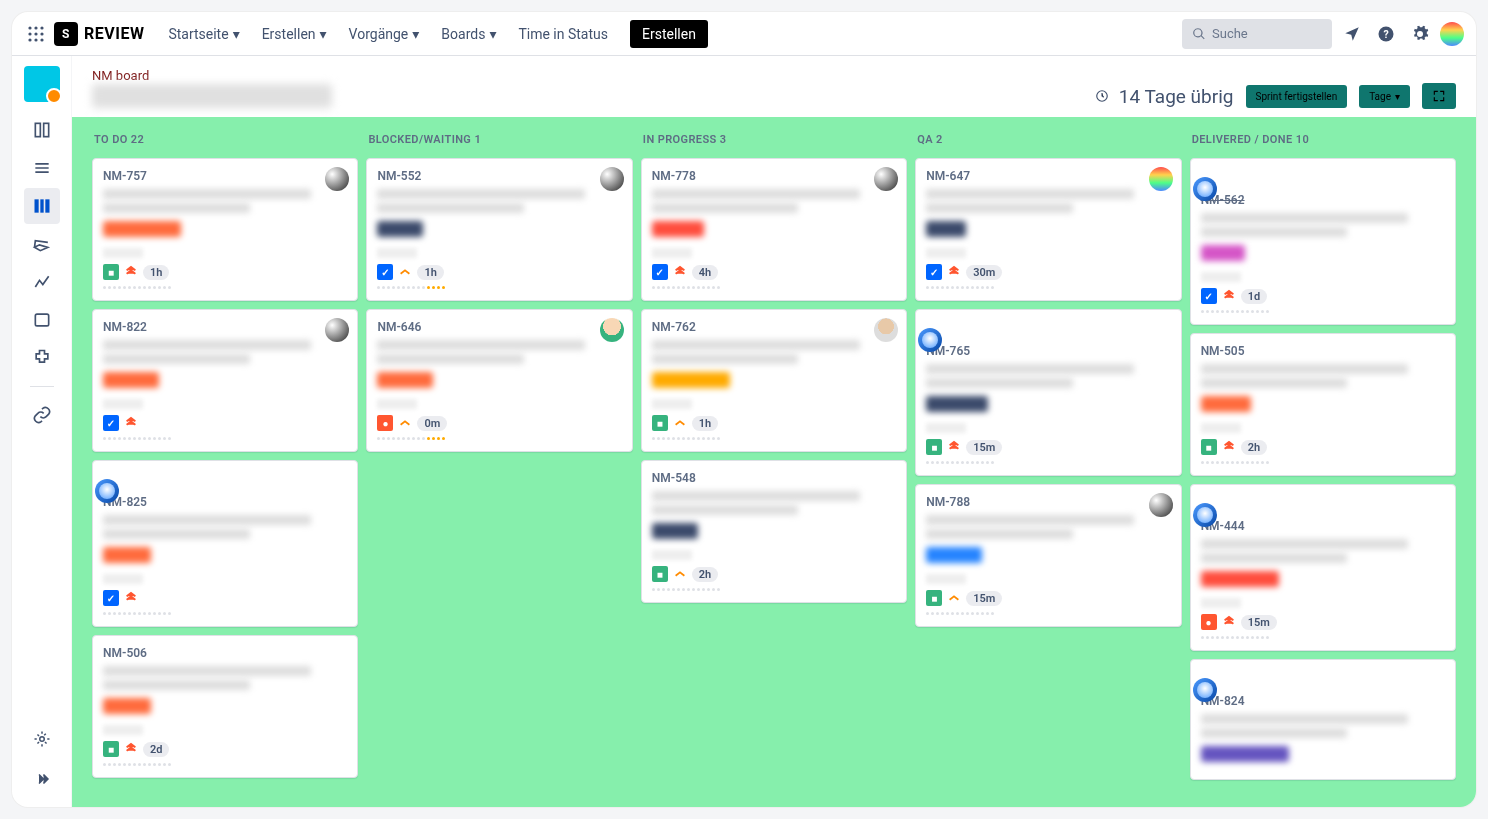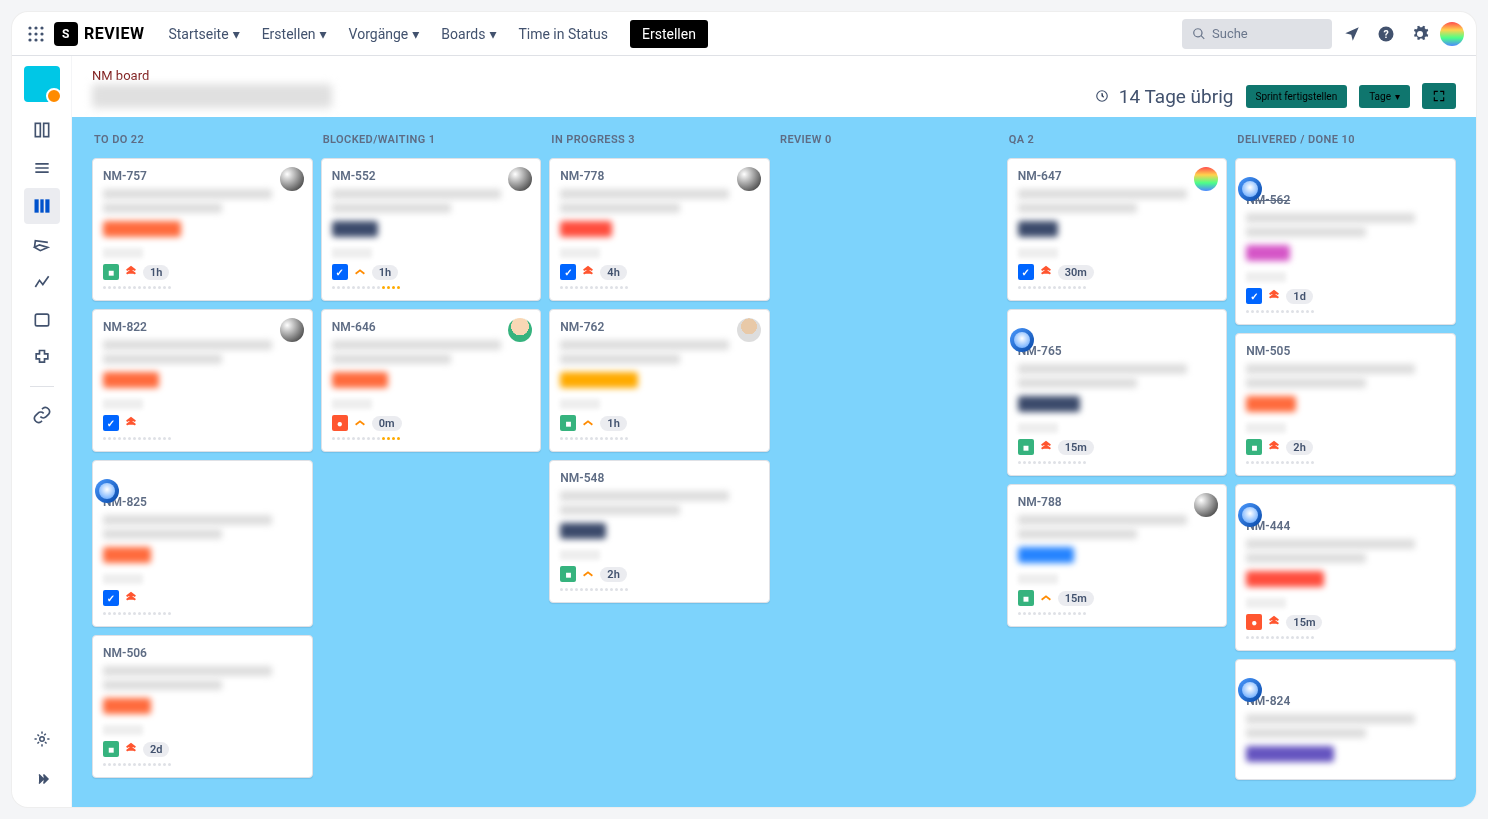--- a/index.html
+++ b/index.html
@@ -25,21 +25,21 @@
 .sidebar-bottom{margin-top:auto;display:flex;flex-direction:column;gap:4px;align-items:center}
 .main{flex:1;display:flex;flex-direction:column;min-width:0}
 .header{padding:12px 20px 8px 20px}
 .breadcrumb{font-size:13px;color:#7f1d1d;}
 .title-row{display:flex;align-items:center;gap:12px}
 .blurred-title{width:240px;height:24px;background:#e0e0e0;border-radius:4px;filter:blur(4px)}
 .meta{display:flex;align-items:center;gap:10px;font-size:19px;color:#42526e}
 .btn-secondary{background:#0f766e;padding:6px 10px;border-radius:3px;cursor:pointer;font-size:10px;display:flex;align-items:center;gap:4px}
 .filters{display:flex;align-items:center;gap:10px;padding:6px 20px 12px 20px;color:#6b778c;font-size:12px;font-weight:600;border-bottom:1px solid #f4f5f7;flex-wrap:wrap}
 .filter-blur{height:14px;background:#b3d4ff;border-radius:3px;filter:blur(4px)}
-.board{flex:1;display:flex;gap:8px;padding:12px 20px;overflow:auto;background:#7dd3fc}
+.board{flex:1;display:flex;gap:8px;padding:12px 20px;overflow:auto;background:#86efac}
 .col{flex:1;min-width:210px;display:flex;flex-direction:column;gap:8px}
 .col-header{font-size:11px;color:#5e6c84;letter-spacing:.4px;font-weight:600;padding:4px 2px}
 .card{background:#fff;border:1px solid #dfe1e6;border-radius:4px;padding:10px;position:relative;box-shadow:0 1px 1px rgba(9,30,66,.1);font-size:12px;}
 .card-key{font-size:12px;color:#5e6c84;font-weight:600;margin-bottom:6px}
 .card-key.done{text-decoration:line-through}
 .blur-line{height:10px;background:#ddd;border-radius:2px;margin-bottom:4px;filter:blur(3px)}
 .tag{display:inline-block;height:16px;border-radius:3px;filter:blur(3px);margin:4px 0}
 .sub{height:10px;width:40px;background:#eee;border-radius:2px;filter:blur(2px);margin:4px 0}
 .card-footer{display:flex;align-items:center;gap:5px;margin-top:6px}
 .type-icon{width:16px;height:16px;border-radius:2px;display:flex;align-items:center;justify-content:center;color:#fff;font-size:10px;font-weight:700}
@@ -523,23 +523,20 @@
                 <span class=""></span>
                 <span class=""></span>
                 <span class=""></span>
                 <span class=""></span>
                 <span class=""></span>
                 <span class=""></span>
               </div>
     </div>
           </div>
           <div class="col">
-    <div class="col-header">REVIEW 0</div>
-          </div>
-          <div class="col">
     <div class="col-header">QA 2</div>
             <div class="card">
       <div class="card-avatar av-parrot"></div>
       <div class="card-key ">NM-647</div>
       <div class="blur-line" style="width:85%"></div>
       <div class="blur-line" style="width:60%"></div>
       <span class="tag" style="background:#3b4a6b;width:40px"></span>
       <div class="sub"></div>
       <div class="card-footer">
         <span class="type-icon type-task">✓</span>

